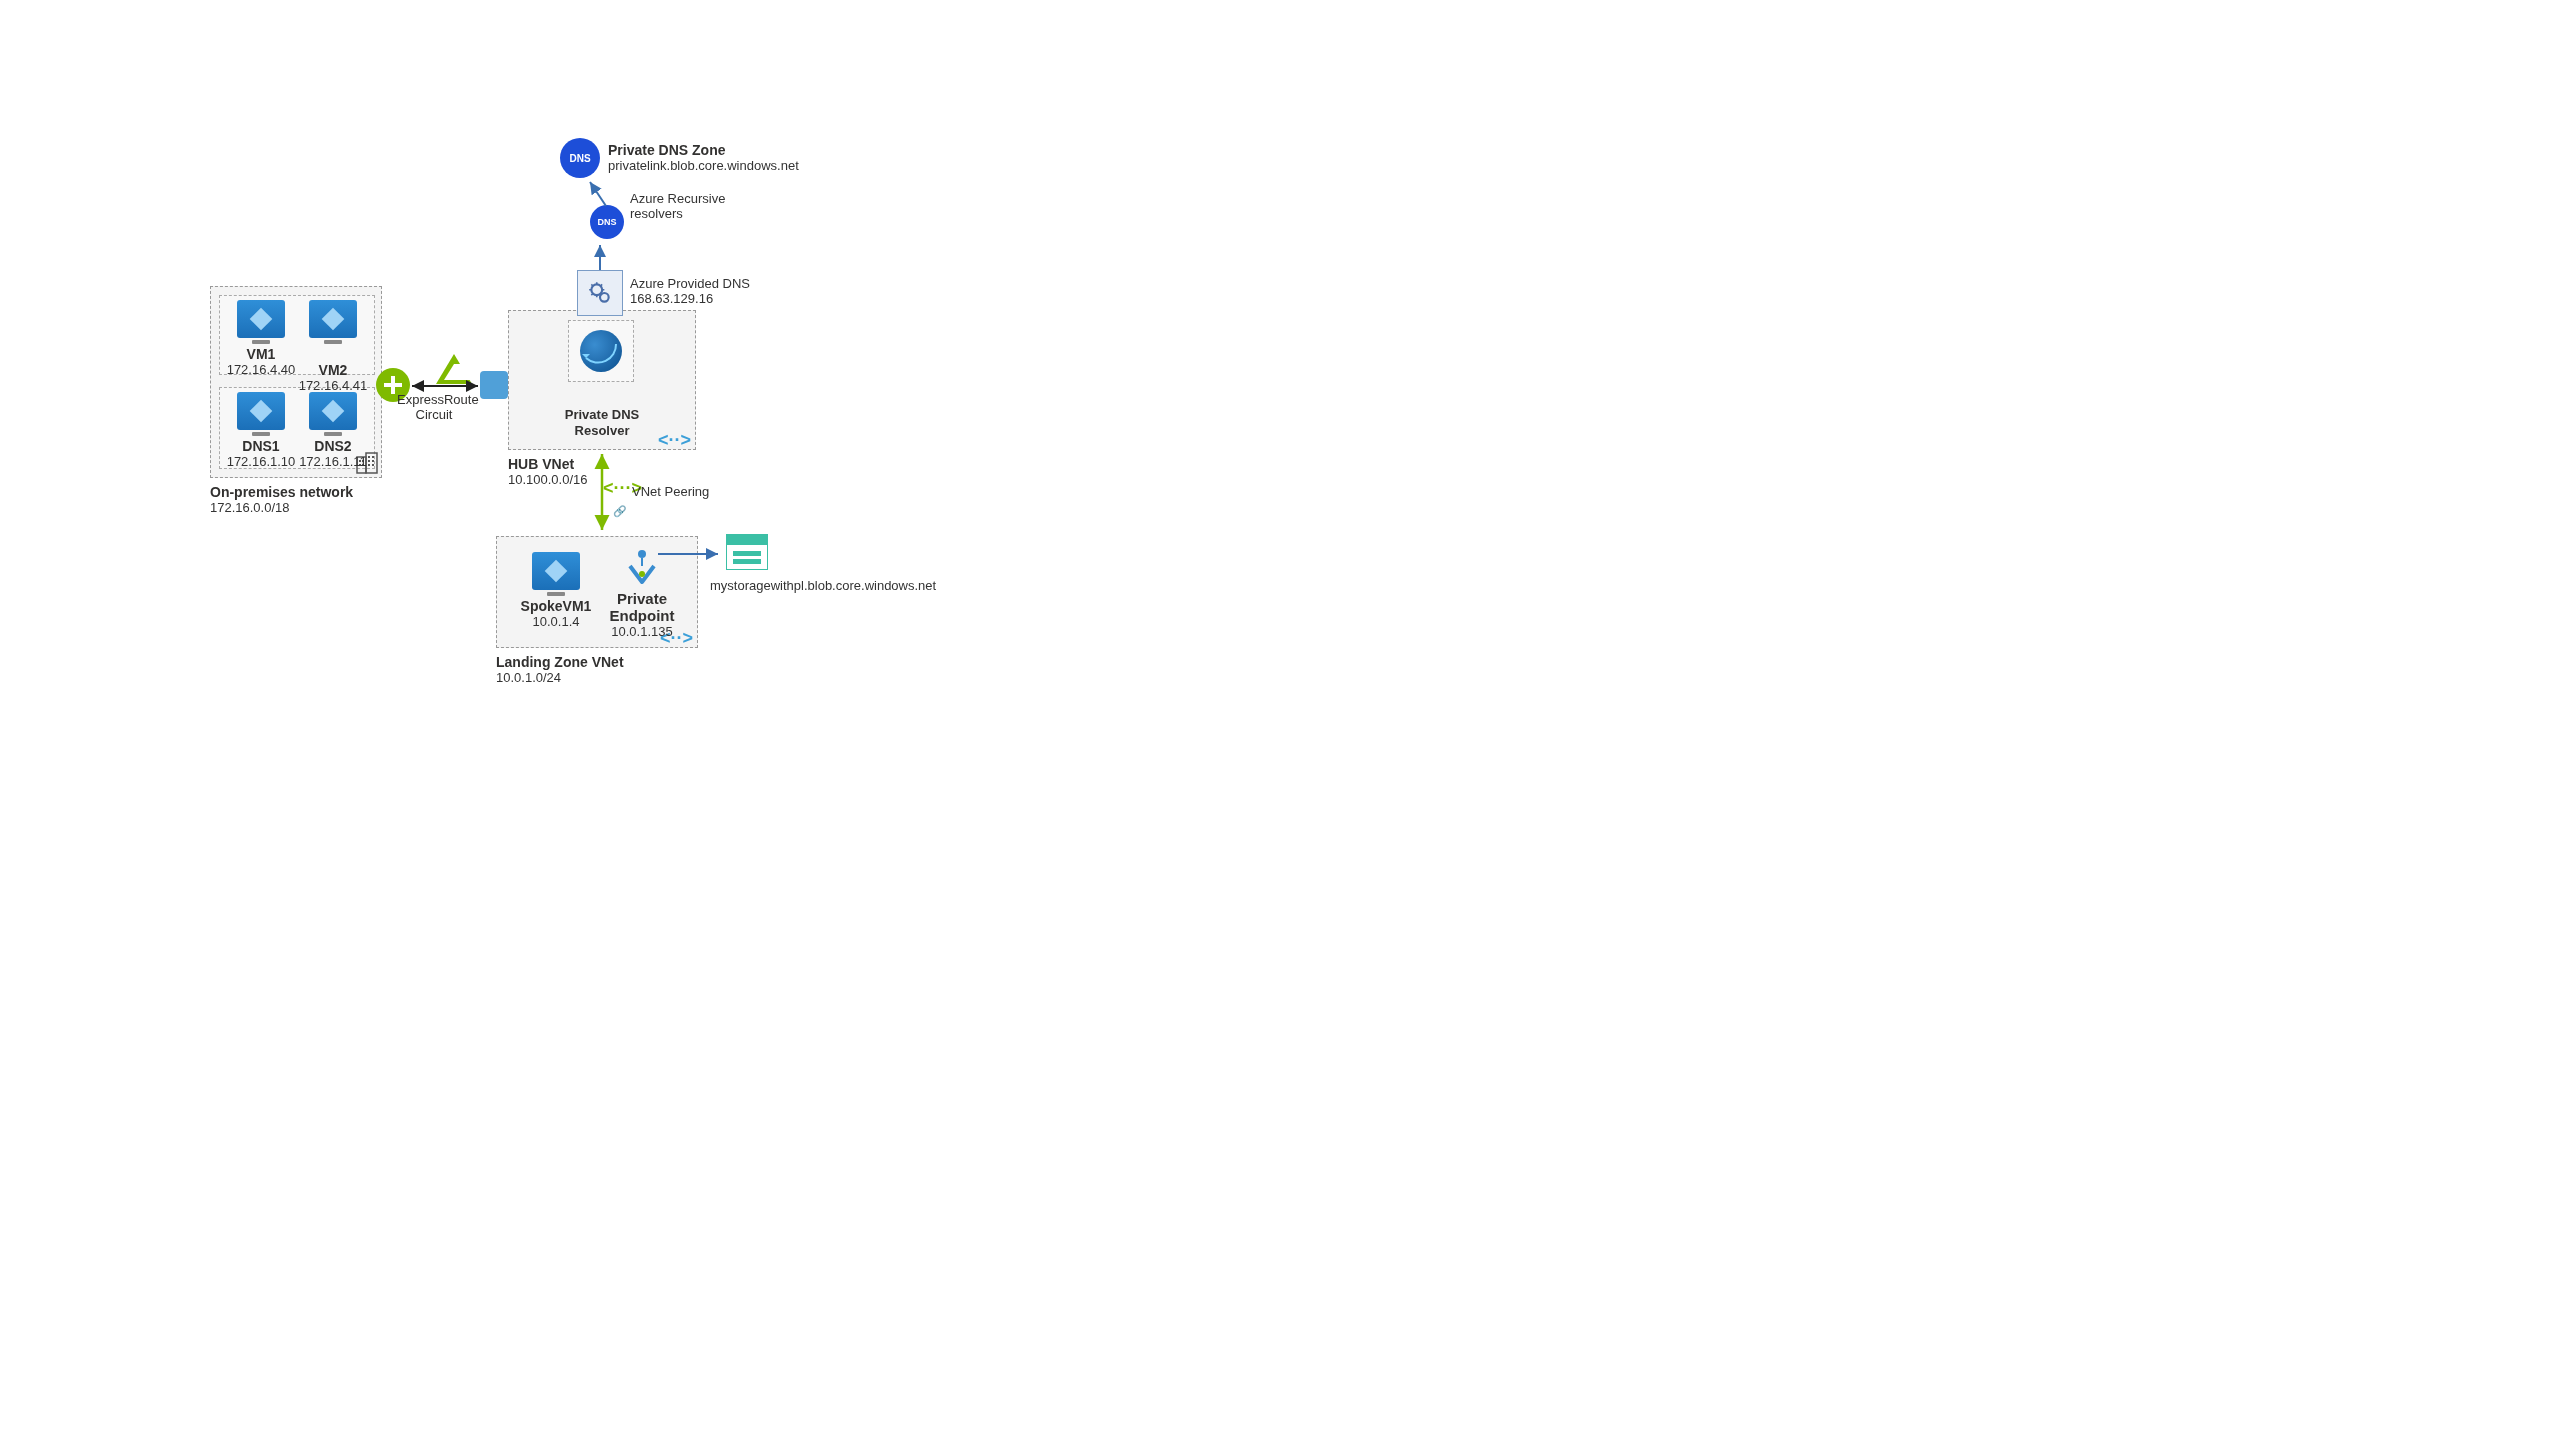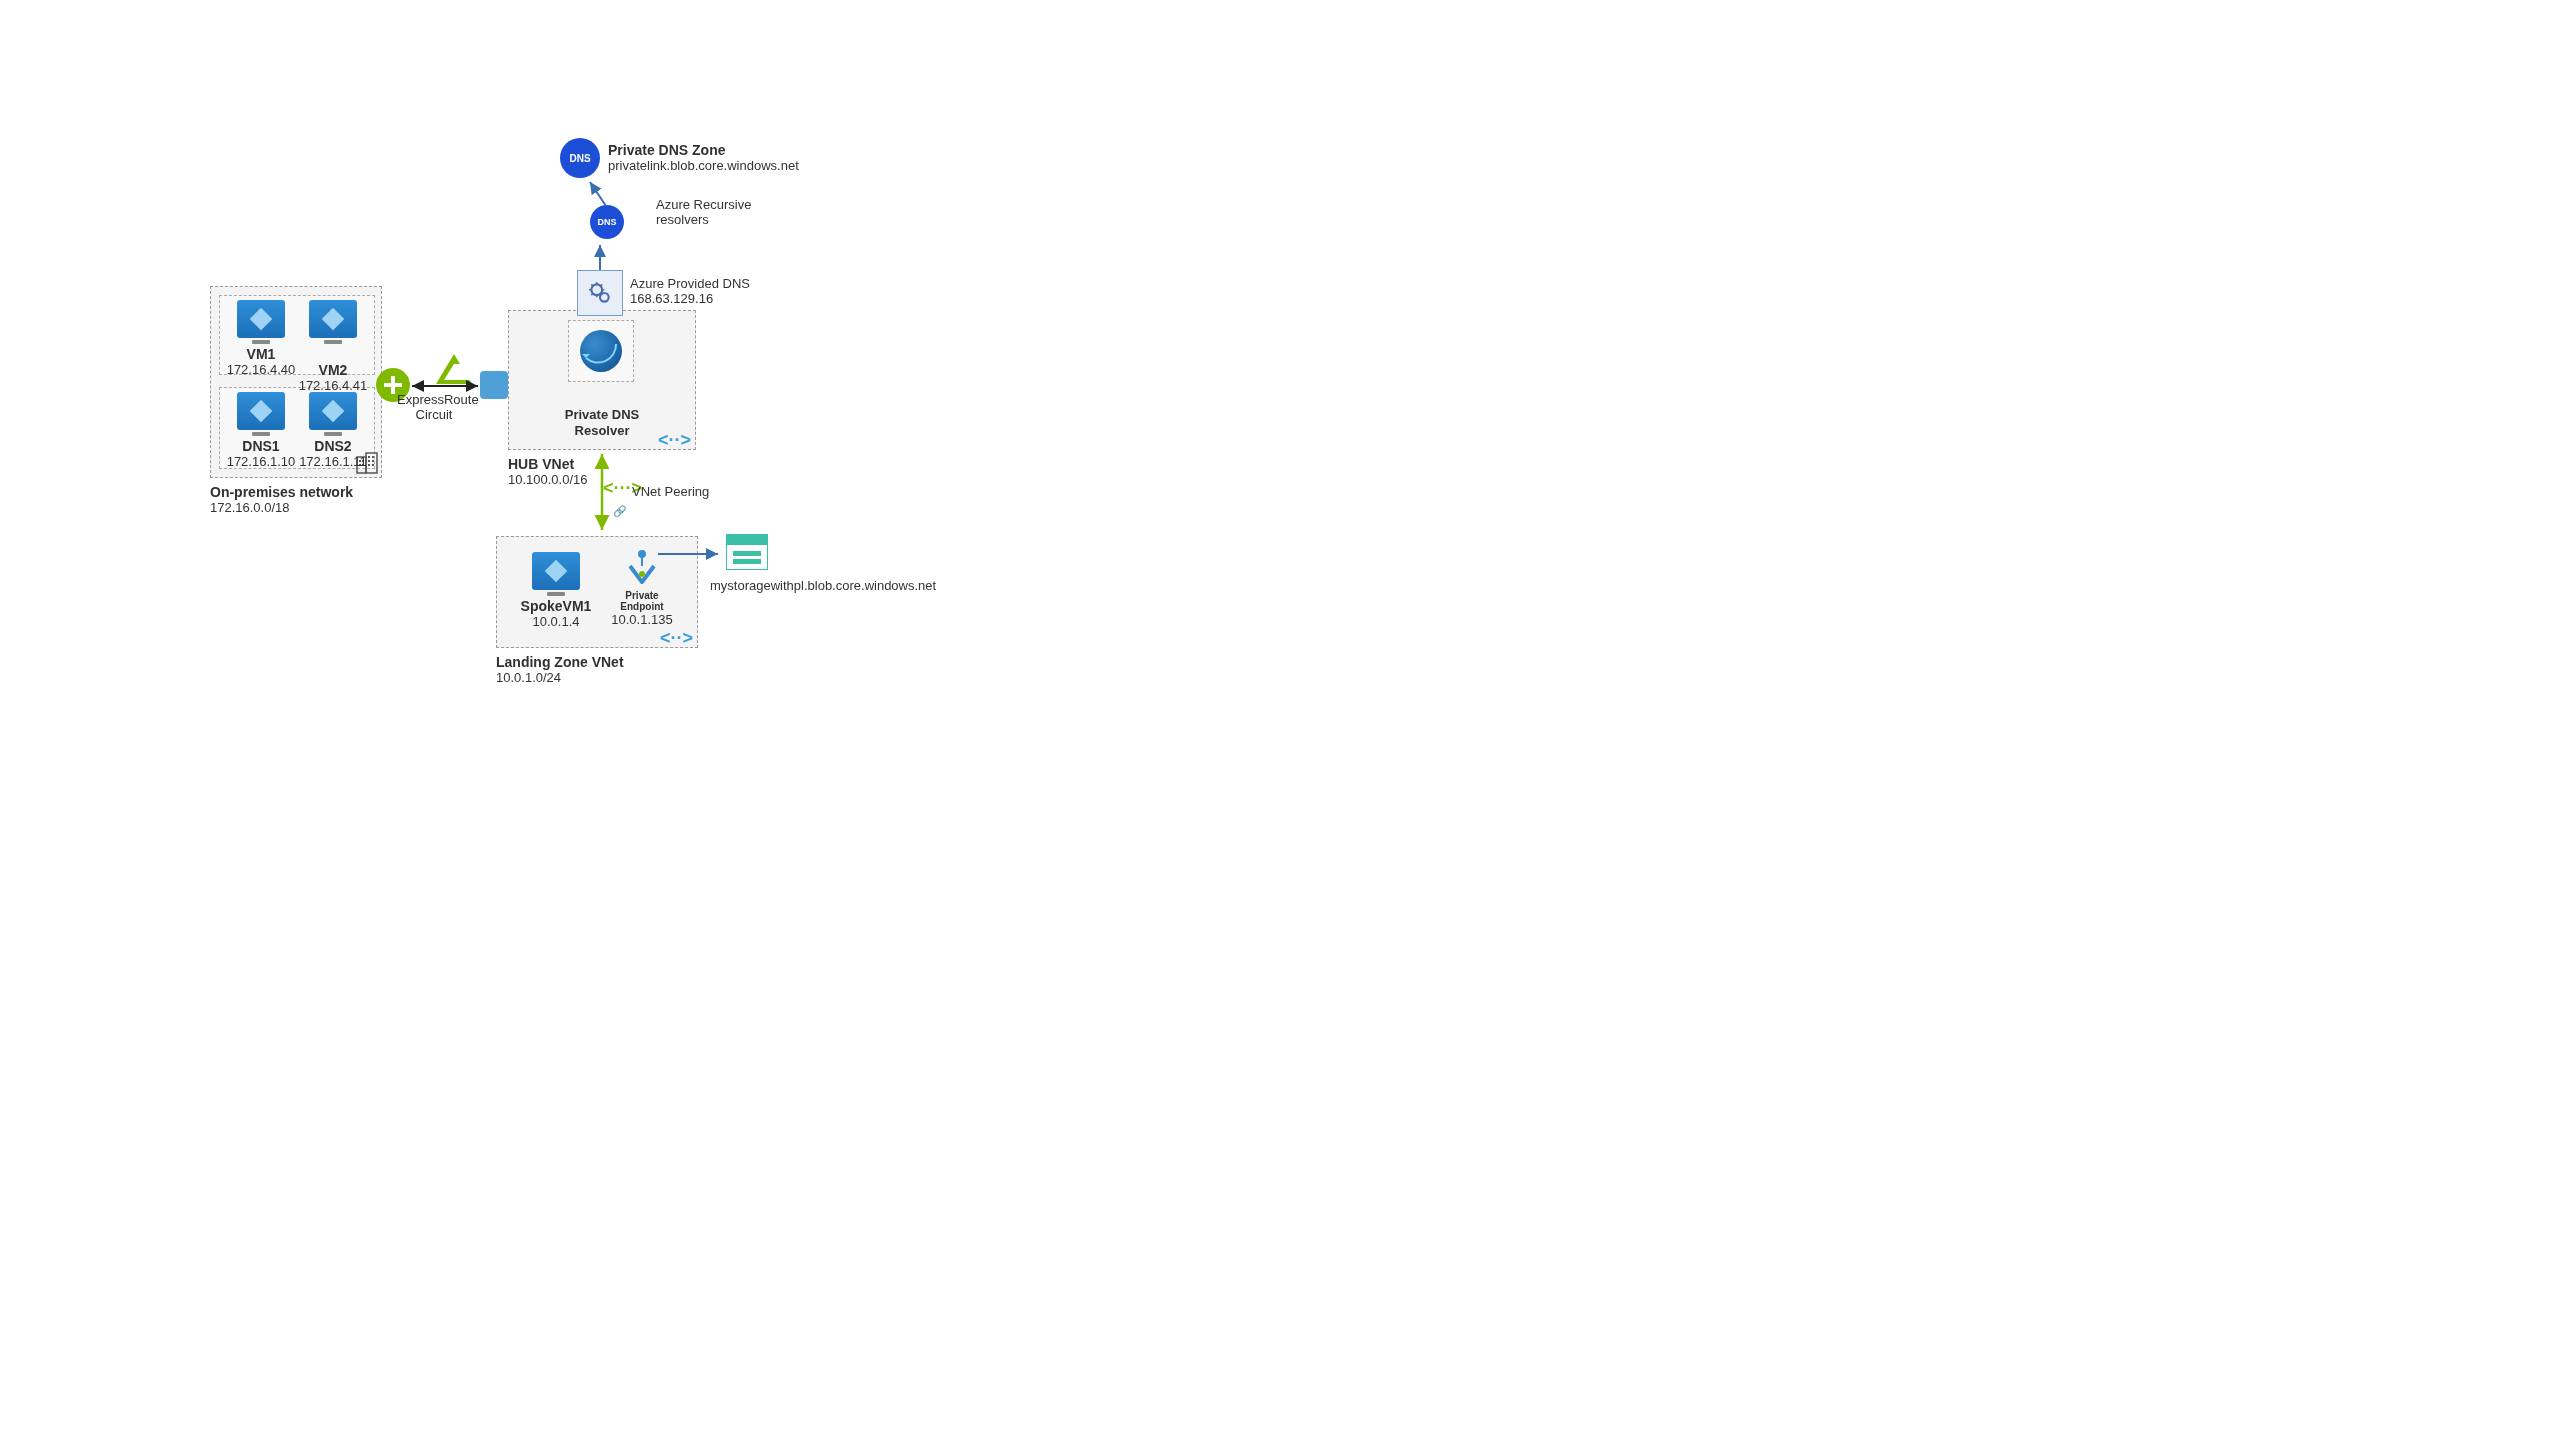--- a/index.html
+++ b/index.html
@@ -145,21 +145,21 @@
     </div>
   </div>
   <div style="position:absolute; left:630px; top:276px;">
     <div class="label-sub">Azure Provided DNS</div>
     <div class="label-sub">168.63.129.16</div>
   </div>
 
   <div class="node" style="left:590px; top:205px; width:34px;">
     <div class="dns-circle dns-small">DNS</div>
   </div>
-  <div style="position:absolute; left:630px; top:197px; white-space:pre-line;margin-left:26px;" class="label-sub">Azure Recursive
+  <div style="position:absolute; left:630px; top:191px; white-space:pre-line;" class="label-sub">Azure Recursive
 resolvers</div>
 
   <div class="node" style="left:560px; top:138px; width:40px;">
     <div class="dns-circle">DNS</div>
   </div>
   <div style="position:absolute; left:608px; top:142px;">
     <div class="label-title">Private DNS Zone</div>
     <div class="label-sub">privatelink.blob.core.windows.net</div>
   </div>
 
@@ -199,21 +199,21 @@
   </div>
   <div class="node" style="left:602px; top:548px; width:80px;">
     <div class="pe-icon">
       <svg viewBox="0 0 40 40" width="40" height="40">
         <circle cx="20" cy="6" r="4" fill="#3a8dd0"></circle>
         <line x1="20" y1="10" x2="20" y2="18" stroke="#3a8dd0" stroke-width="2"></line>
         <path d="M8 18 L20 34 L32 18" fill="none" stroke="#3a8dd0" stroke-width="4" stroke-linejoin="round"></path>
         <circle cx="20" cy="26" r="3" fill="#7fba00"></circle>
       </svg>
     </div>
-    <div class="label-title" style="white-space:pre-line; font-size:10px; margin-top:2px;">Private
+    <div class="label-title" style="white-space:pre-line; font-size:15px; margin-top:2px;">Private
 Endpoint</div>
     <div class="label-sub">10.0.1.135</div>
   </div>
   <div style="position:absolute; left:496px; top:654px;">
     <div class="label-title">Landing Zone VNet</div>
     <div class="label-sub">10.0.1.0/24</div>
   </div>
 
   <div class="node" style="left:726px; top:534px; width:42px;">
     <div class="storage-icon"></div>

